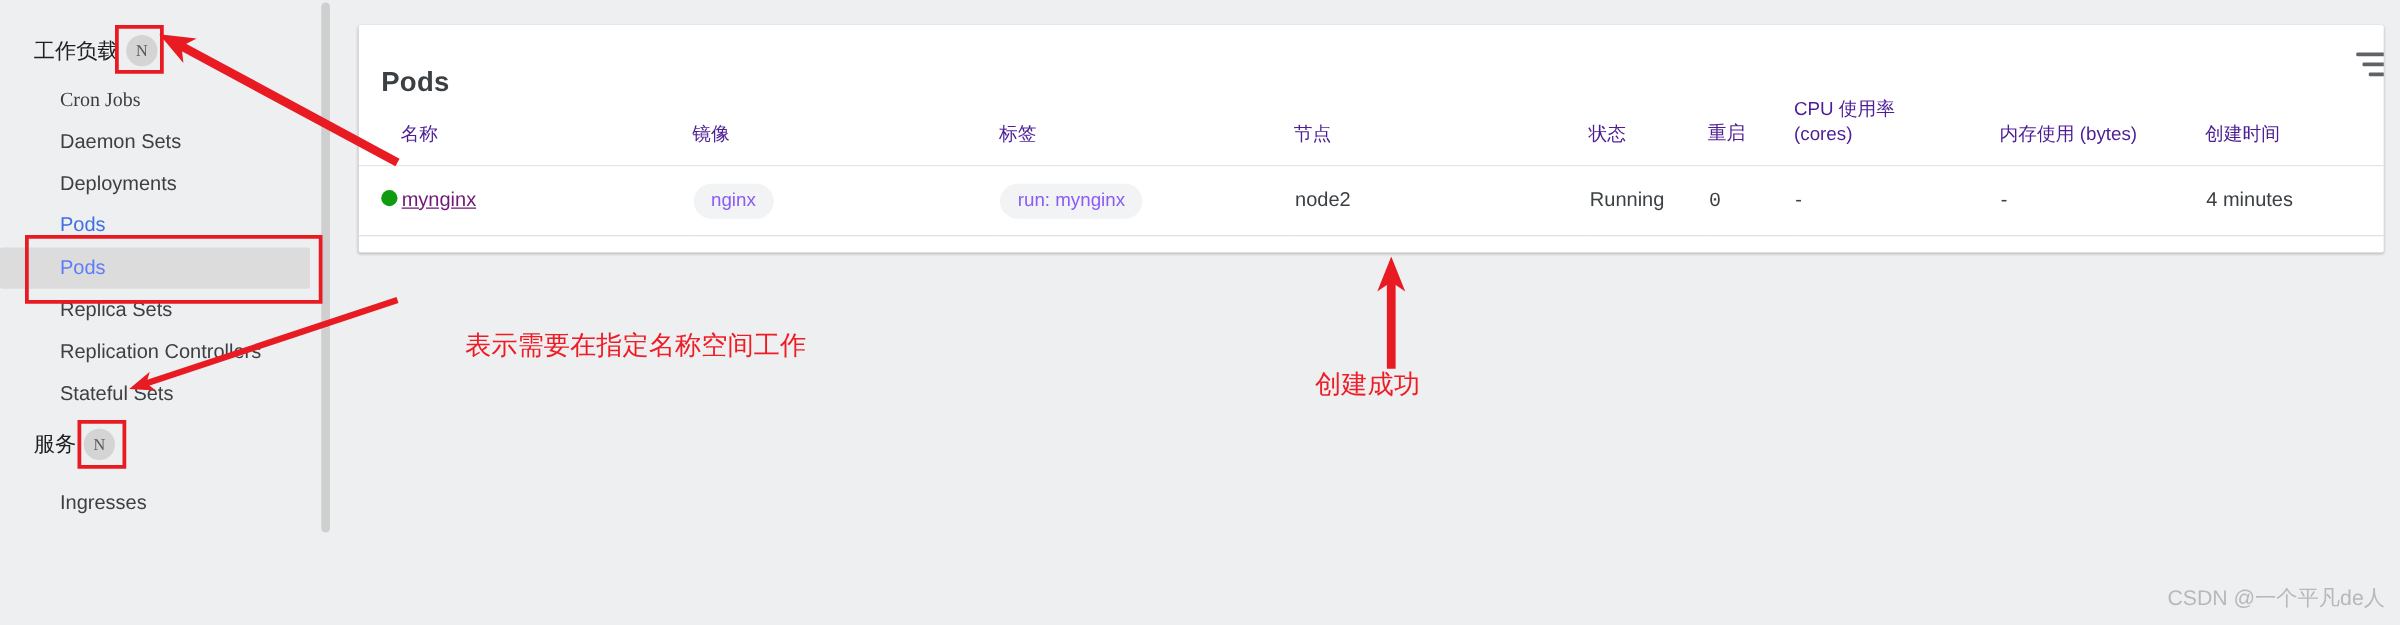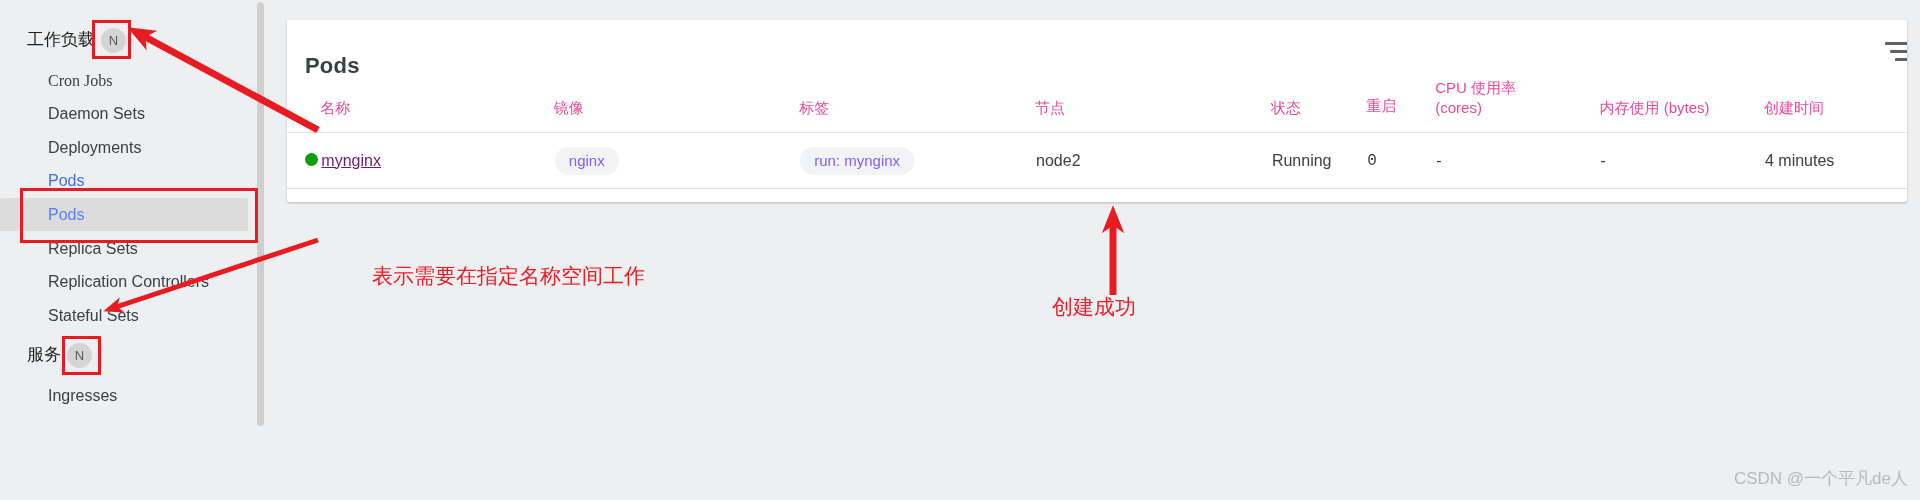--- a/index.html
+++ b/index.html
@@ -13,21 +13,21 @@
   #root { position: relative; width: 1920px; height: 500px; background: #edeff0; }
 
   
   #sidebar {
     position: absolute; left: 0; top: 0; width: 258px; height: 500px;
     background: #edeff0;
   }
   .nav-group-title {
     position: absolute; left: 27px;
     font-size: 17px; color: #212121; white-space: nowrap;
-    display: flex; align-items: flex-start; gap: 6px;
+    display: flex; align-items: center; gap: 6px; font-family: Liberation Serif, serif;
   }
   .ns-badge {
     display: inline-flex; align-items: center; justify-content: center;
     width: 25px; height: 25px; border-radius: 50%;
     background: #d4d4d4; color: #5a5a5a; font-size: 13px;
   }
   .nav-item {
     position: absolute; left: 0; width: 252px; height: 33px;
     display: flex; align-items: center;
     padding-left: 48px;
@@ -73,21 +73,21 @@
 
   table#pods-table {
     position: absolute; left: 0; top: 58px; width: 1620px;
     border-collapse: collapse;
     table-layout: fixed;
   }
   table#pods-table th {
     text-align: left;
     font-weight: normal;
     font-size: 15px;
-    color: #ec4899;
+    color: #4c1d95;
     padding: 0 0 14px 0;
     vertical-align: bottom;
     border-bottom: 1px solid #e6e6e6;
     line-height: 20px;
   }
   table#pods-table td {
     font-size: 16px; color: #3c4043;
     height: 56px;
     vertical-align: middle;
     border-bottom: 1px solid #e0e0e0;
@@ -166,21 +166,21 @@
     </div>
     <div class="nav-item" style="top:299px;">
       <span>Stateful Sets</span>
     </div>
 
     <div class="nav-group-title" style="top:343px;">
       <span>服务</span>
       <span class="ns-badge">N</span>
     </div>
 
-    <div class="nav-item" style="top:379px;">
+    <div class="nav-item" style="top:379px;align-items:flex-end;">
       <span>Ingresses</span>
     </div>
   </nav>
 
   <div id="sb-track"></div>
   <div id="sb-thumb"></div>
 
   <section id="card">
     <h1 id="card-title">Pods</h1>
 

